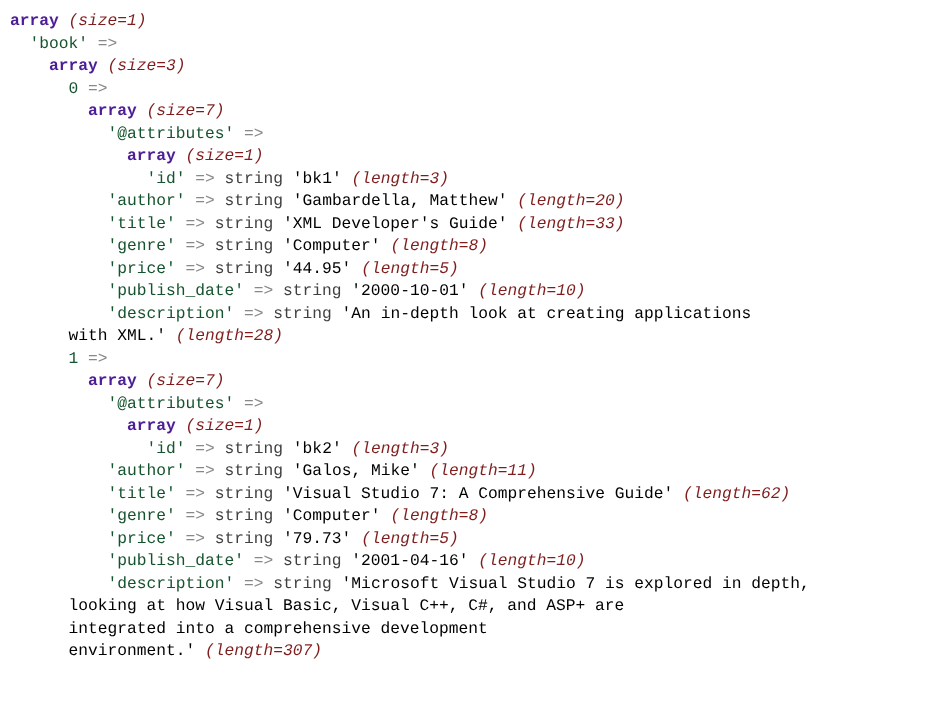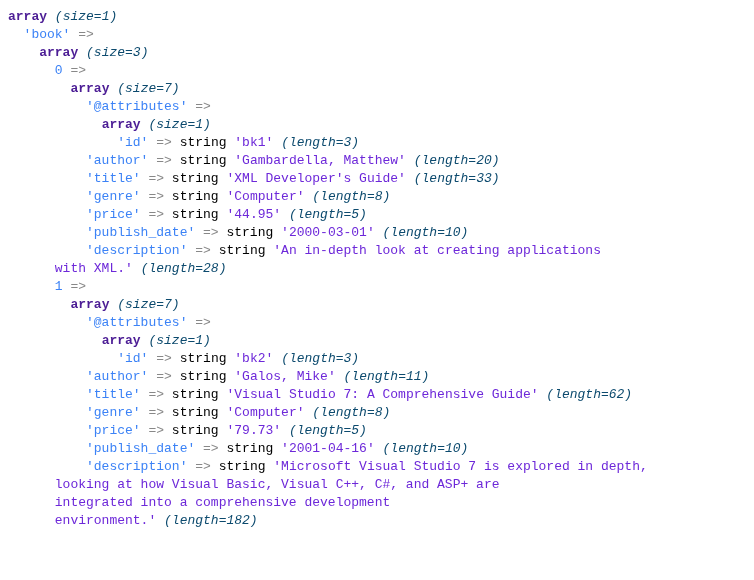--- a/index.html
+++ b/index.html
@@ -6,54 +6,54 @@
     margin: 0;
     padding: 8px;
     font-family: Consolas, "Courier New", monospace;
     font-size: 13px;
     line-height: 18px;
     background: #ffffff;
     color: #000000;
     white-space: pre;
   }
   .kw { font-weight: bold; color: #4c1d95; }
-  .meta { font-style: italic; color: #0c4a6e; }
-  .key { color: #3b82f6; }
-  .type { color: #000000; }
-  .str { color: #6d28d9; }
+  .meta { font-style: italic; color: #7f1d1d; }
+  .key { color: #14532d; }
+  .type { color: #404040; }
+  .str { color: #000000; }
   .arrow { color: #888888; }
 </style>
 </head>
 <body><div id="out"><span class="kw">array</span> <span class="meta">(size=1)</span>
   <span class="key">'book'</span> <span class="arrow">=&gt;</span> 
     <span class="kw">array</span> <span class="meta">(size=3)</span>
       <span class="key">0</span> <span class="arrow">=&gt;</span> 
         <span class="kw">array</span> <span class="meta">(size=7)</span>
           <span class="key">'@attributes'</span> <span class="arrow">=&gt;</span> 
             <span class="kw">array</span> <span class="meta">(size=1)</span>
               <span class="key">'id'</span> <span class="arrow">=&gt;</span> <span class="type">string</span> <span class="str">'bk1'</span> <span class="meta">(length=3)</span>
           <span class="key">'author'</span> <span class="arrow">=&gt;</span> <span class="type">string</span> <span class="str">'Gambardella, Matthew'</span> <span class="meta">(length=20)</span>
           <span class="key">'title'</span> <span class="arrow">=&gt;</span> <span class="type">string</span> <span class="str">'XML Developer's Guide'</span> <span class="meta">(length=33)</span>
           <span class="key">'genre'</span> <span class="arrow">=&gt;</span> <span class="type">string</span> <span class="str">'Computer'</span> <span class="meta">(length=8)</span>
           <span class="key">'price'</span> <span class="arrow">=&gt;</span> <span class="type">string</span> <span class="str">'44.95'</span> <span class="meta">(length=5)</span>
-          <span class="key">'publish_date'</span> <span class="arrow">=&gt;</span> <span class="type">string</span> <span class="str">'2000-03-01'</span> <span class="meta">(length=10)</span>
+          <span class="key">'publish_date'</span> <span class="arrow">=&gt;</span> <span class="type">string</span> <span class="str">'2000-10-01'</span> <span class="meta">(length=10)</span>
           <span class="key">'description'</span> <span class="arrow">=&gt;</span> <span class="type">string</span> <span class="str">'An in-depth look at creating applications 
       with XML.'</span> <span class="meta">(length=28)</span>
       <span class="key">1</span> <span class="arrow">=&gt;</span> 
         <span class="kw">array</span> <span class="meta">(size=7)</span>
           <span class="key">'@attributes'</span> <span class="arrow">=&gt;</span> 
             <span class="kw">array</span> <span class="meta">(size=1)</span>
               <span class="key">'id'</span> <span class="arrow">=&gt;</span> <span class="type">string</span> <span class="str">'bk2'</span> <span class="meta">(length=3)</span>
           <span class="key">'author'</span> <span class="arrow">=&gt;</span> <span class="type">string</span> <span class="str">'Galos, Mike'</span> <span class="meta">(length=11)</span>
           <span class="key">'title'</span> <span class="arrow">=&gt;</span> <span class="type">string</span> <span class="str">'Visual Studio 7: A Comprehensive Guide'</span> <span class="meta">(length=62)</span>
           <span class="key">'genre'</span> <span class="arrow">=&gt;</span> <span class="type">string</span> <span class="str">'Computer'</span> <span class="meta">(length=8)</span>
           <span class="key">'price'</span> <span class="arrow">=&gt;</span> <span class="type">string</span> <span class="str">'79.73'</span> <span class="meta">(length=5)</span>
           <span class="key">'publish_date'</span> <span class="arrow">=&gt;</span> <span class="type">string</span> <span class="str">'2001-04-16'</span> <span class="meta">(length=10)</span>
           <span class="key">'description'</span> <span class="arrow">=&gt;</span> <span class="type">string</span> <span class="str">'Microsoft Visual Studio 7 is explored in depth,
       looking at how Visual Basic, Visual C++, C#, and ASP+ are 
       integrated into a comprehensive development 
-      environment.'</span> <span class="meta">(length=182)</span>
+      environment.'</span> <span class="meta">(length=307)</span>
 </div>
 
 
 
 
 
 
 </body></html>

